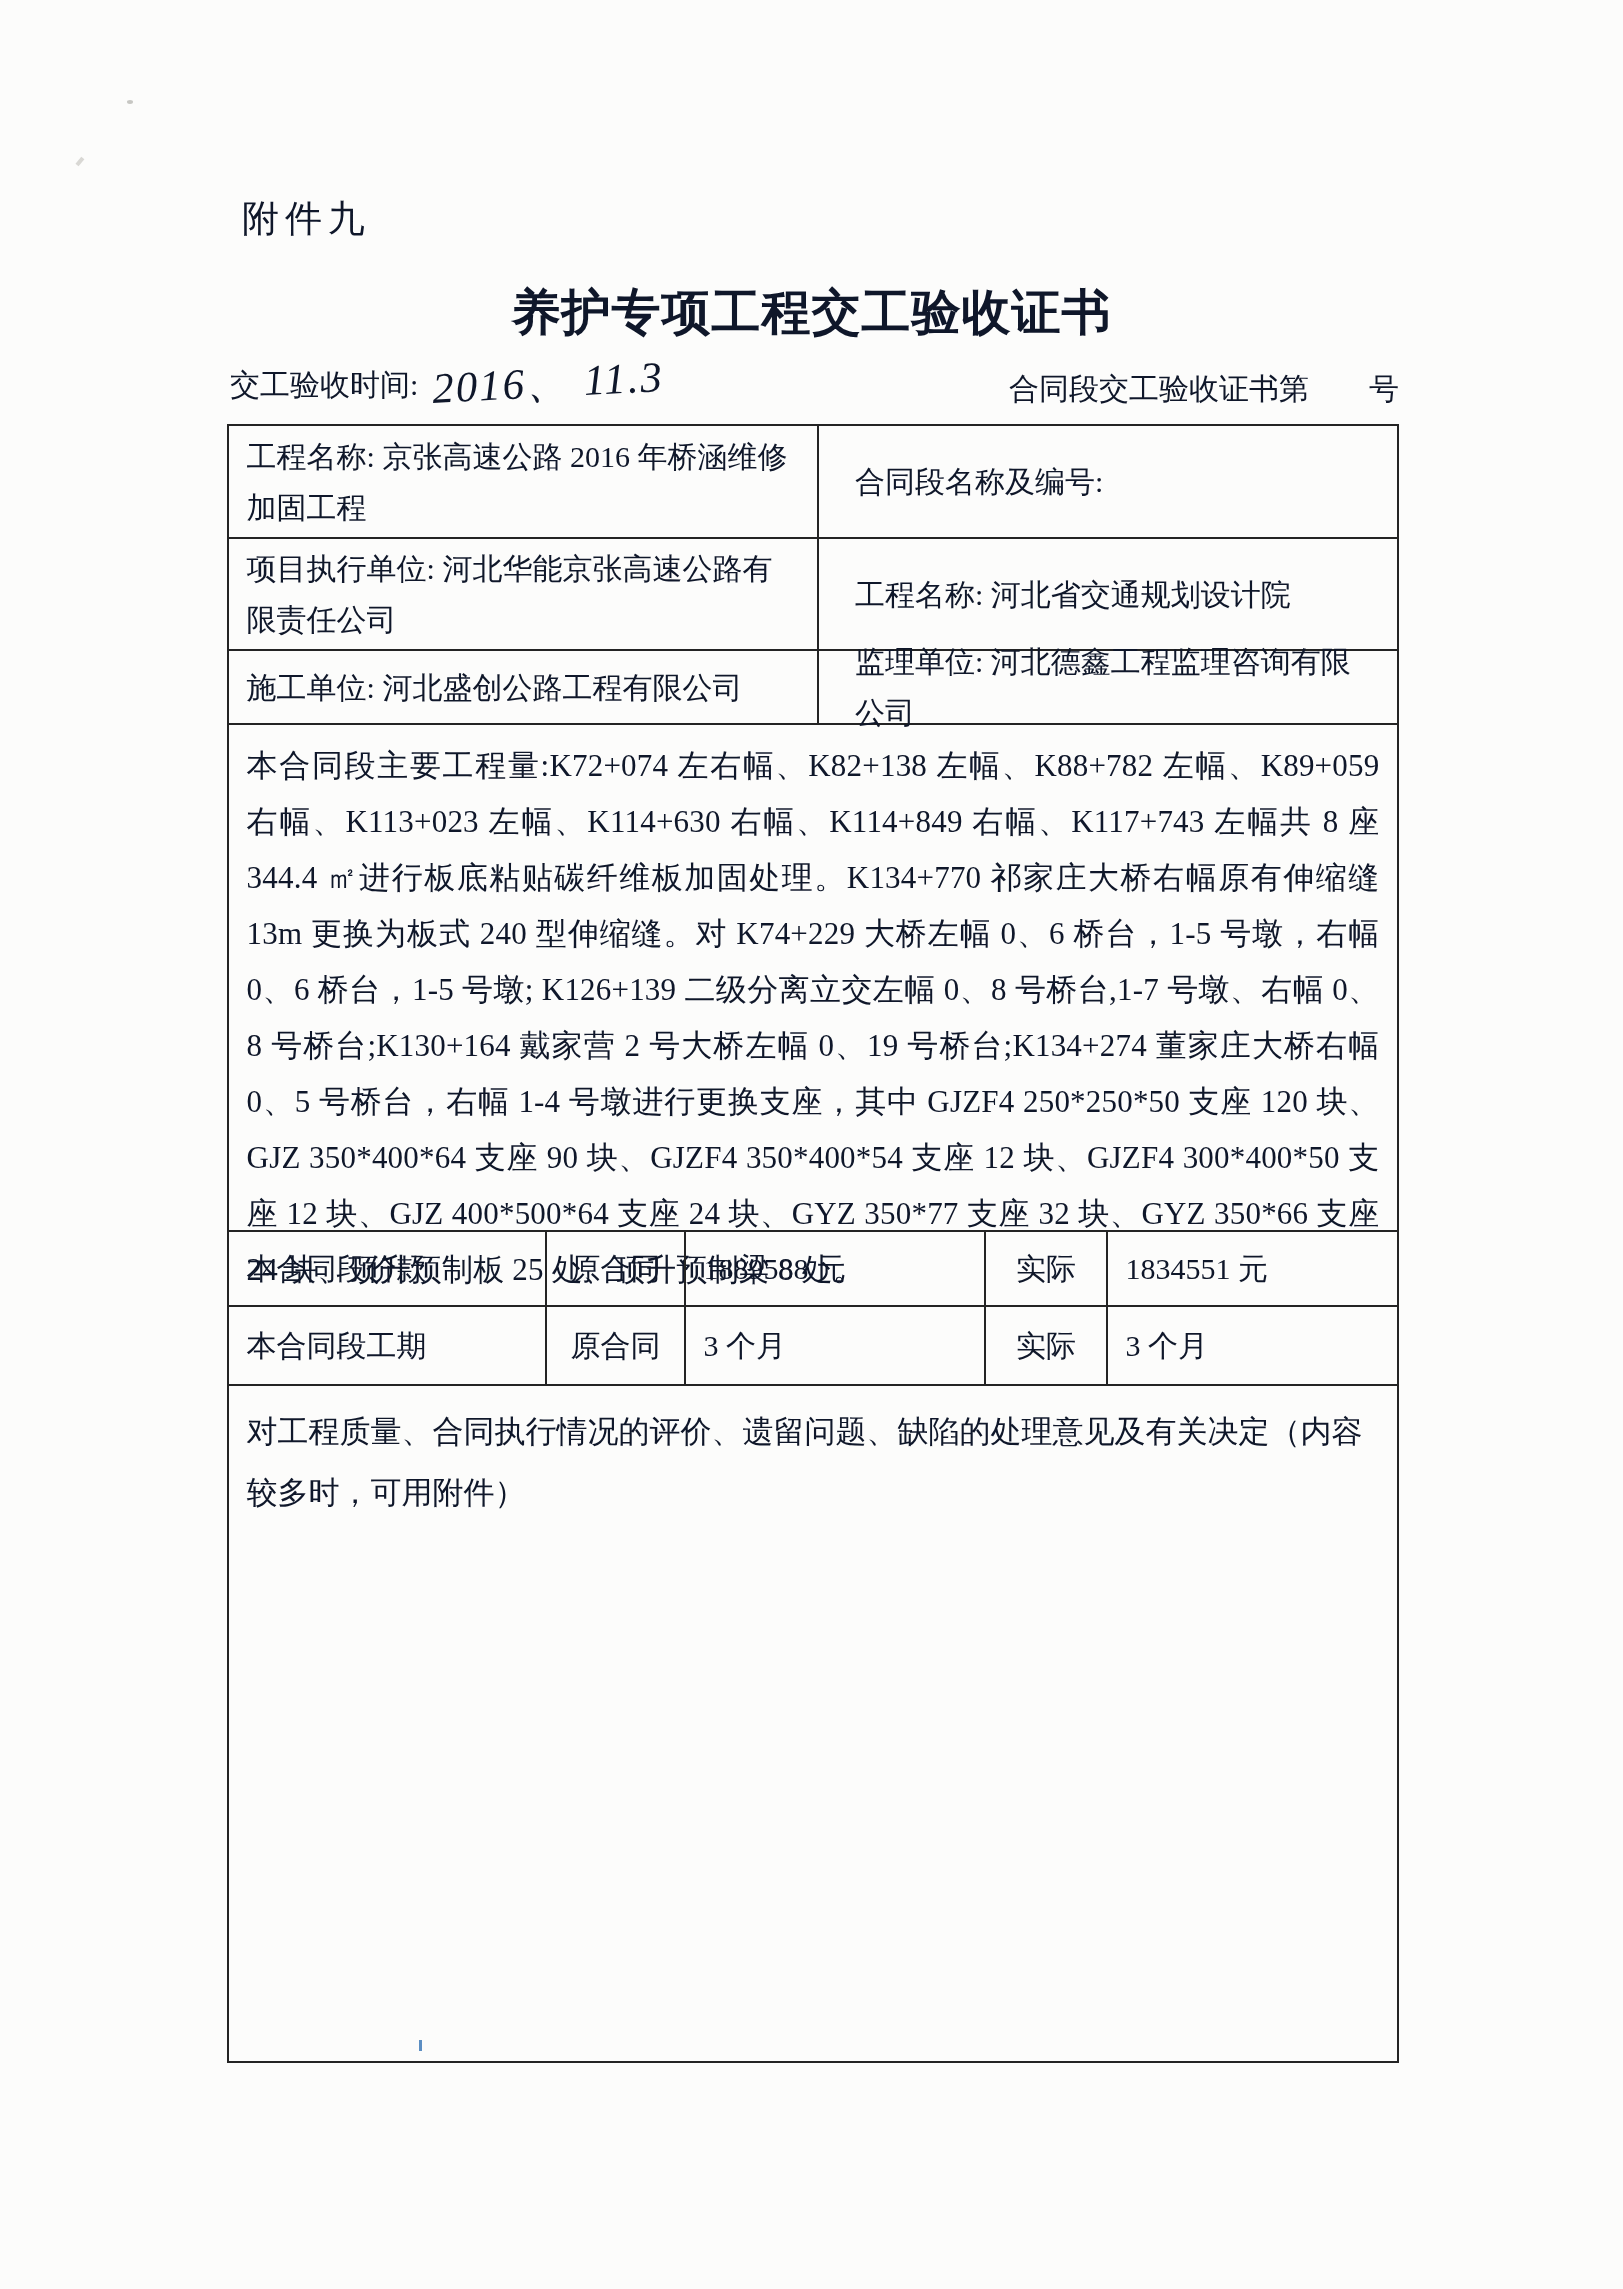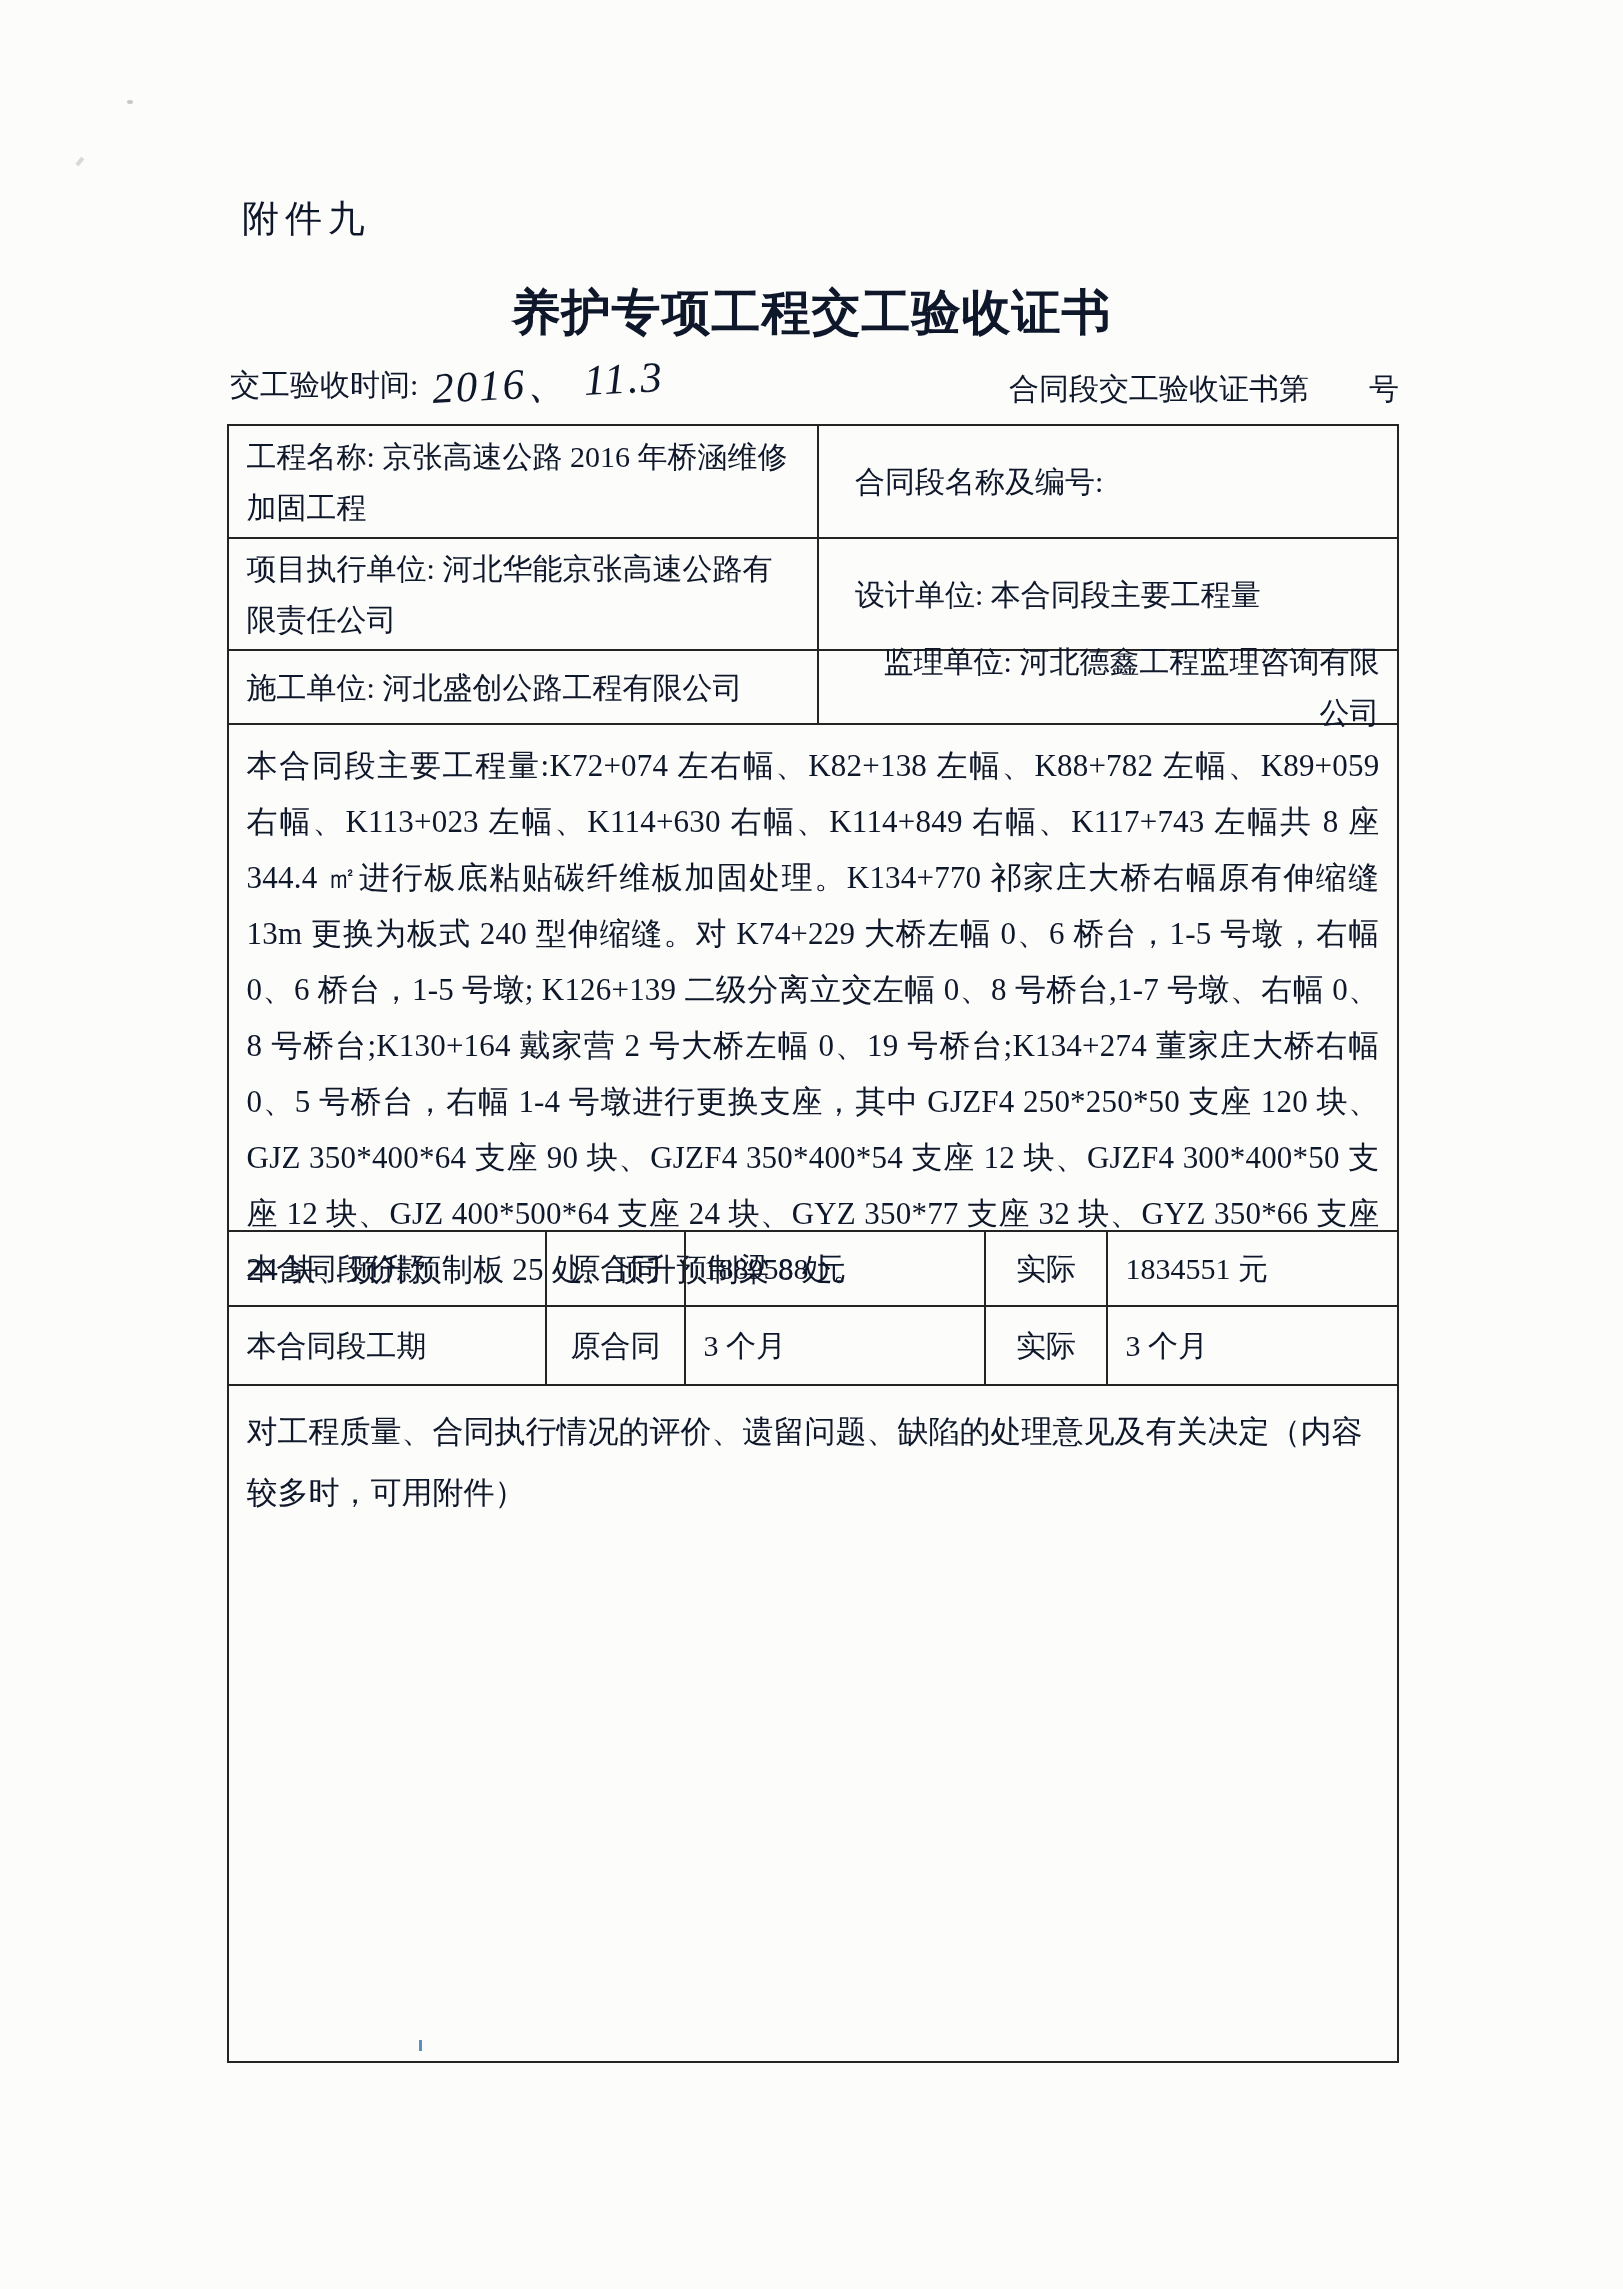--- a/index.html
+++ b/index.html
@@ -104,24 +104,24 @@
 
   <div class="tbl">
 
     <div class="trow" style="height:113px;">
       <div class="cell rt col-left">工程名称: 京张高速公路 2016 年桥涵维修加固工程</div>
       <div class="cell col-right">合同段名称及编号:</div>
     </div>
 
     <div class="trow" style="height:112px;">
       <div class="cell rt col-left">项目执行单位: 河北华能京张高速公路有限责任公司</div>
-      <div class="cell col-right">设计单位: 本合同段主要工程量</div>
+      <div class="cell col-right">工程名称: 河北省交通规划设计院</div>
     </div>
 
-    <div class="trow" style="height:74px;text-align:right;">
+    <div class="trow" style="height:74px;">
       <div class="cell rt col-left">施工单位: 河北盛创公路工程有限公司</div>
       <div class="cell col-right">监理单位: 河北德鑫工程监理咨询有限公司</div>
     </div>
 
     <div class="trow" style="height:507px;">
       <div class="block-cell" style="width:100%;">本合同段主要工程量:K72+074 左右幅、K82+138 左幅、K88+782 左幅、K89+059 右幅、K113+023 左幅、K114+630 右幅、K114+849 右幅、K117+743 左幅共 8 座 344.4 ㎡进行板底粘贴碳纤维板加固处理。K134+770 祁家庄大桥右幅原有伸缩缝 13m 更换为板式 240 型伸缩缝。对 K74+229 大桥左幅 0、6 桥台，1-5 号墩，右幅 0、6 桥台，1-5 号墩; K126+139 二级分离立交左幅 0、8 号桥台,1-7 号墩、右幅 0、8 号桥台;K130+164 戴家营 2 号大桥左幅 0、19 号桥台;K134+274 董家庄大桥右幅 0、5 号桥台，右幅 1-4 号墩进行更换支座，其中 GJZF4 250*250*50 支座 120 块、GJZ 350*400*64 支座 90 块、GJZF4 350*400*54 支座 12 块、GJZF4 300*400*50 支座 12 块、GJZ 400*500*64 支座 24 块、GYZ 350*77 支座 32 块、GYZ 350*66 支座 24 块、顶升预制板 25 处、顶升预制梁 8 处。</div>
     </div>
 
     <div class="trow" style="height:75px;">
       <div class="cell rt c1">本合同段价款</div>

